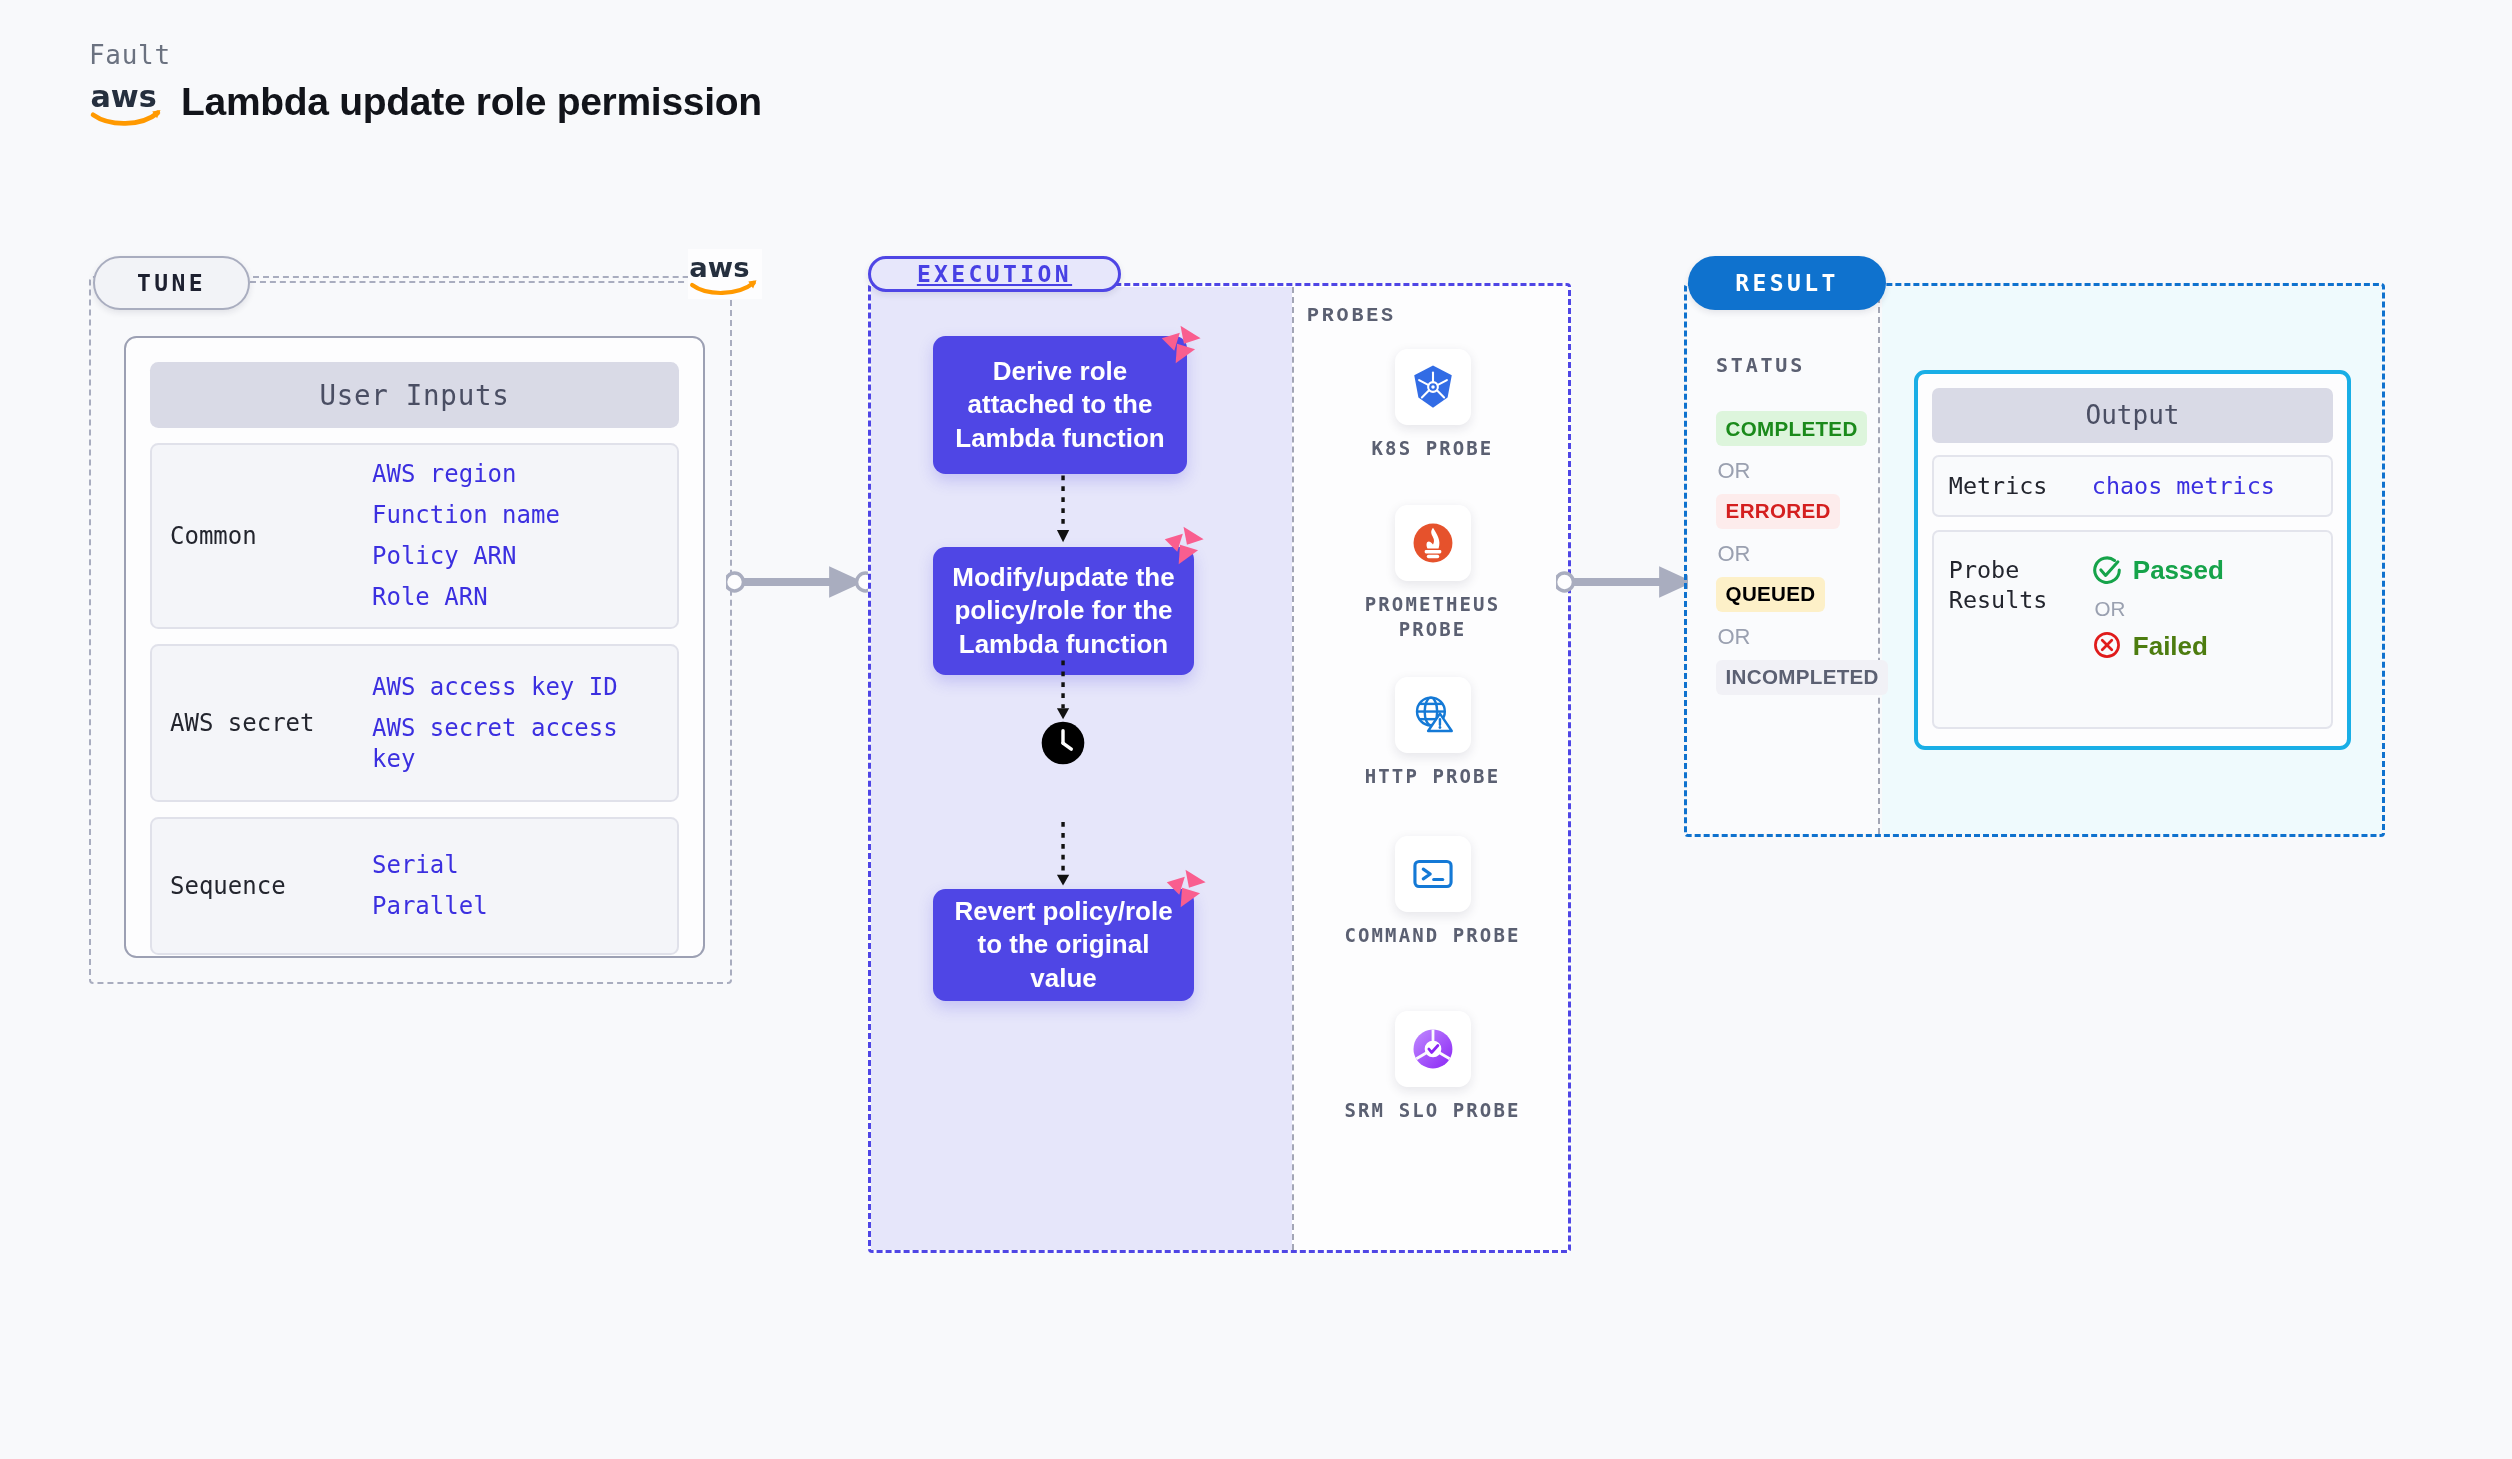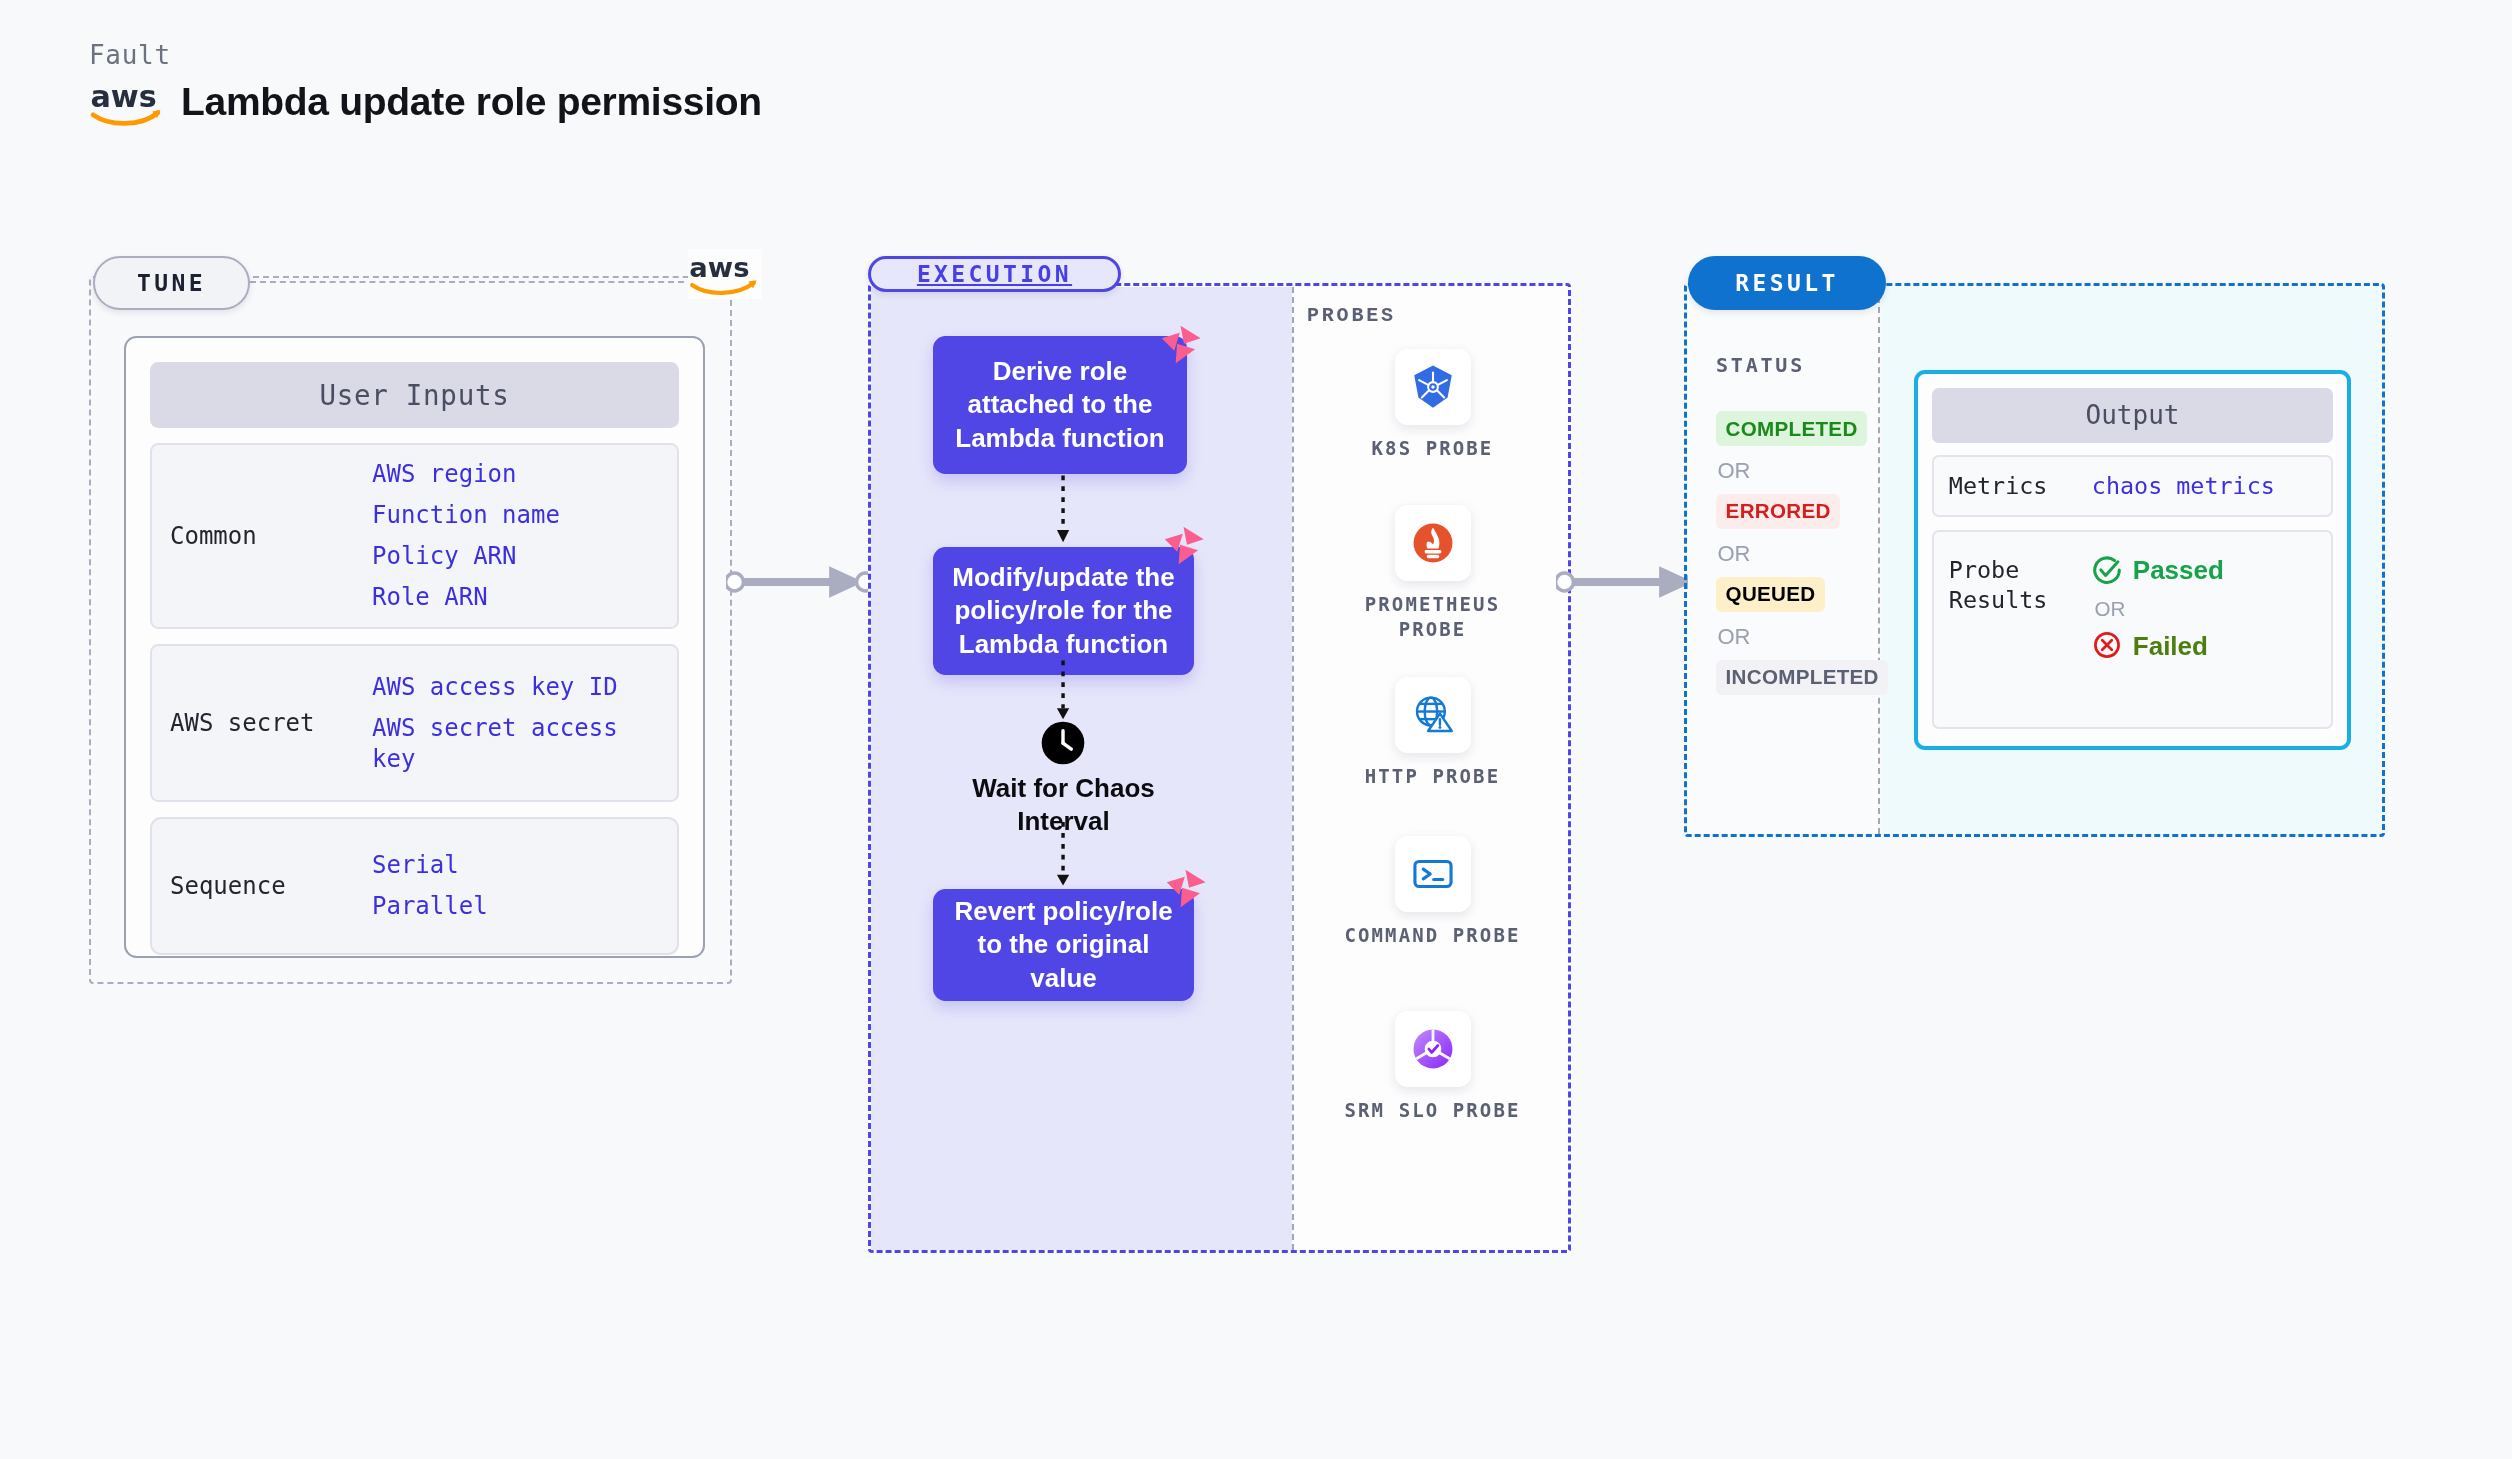--- a/index.html
+++ b/index.html
@@ -65,21 +65,21 @@
     font-family: "DejaVu Sans Mono", monospace;
     font-size: 24px; color: #23252e;
   }
   .ui-group-values { flex: 1 1 auto; padding-right: 18px; }
   .ui-value {
     font-family: "DejaVu Sans Mono", monospace;
     font-size: 24px; color: #3b2fe0; line-height: 1.28; margin: 10.3px 0;
   }
   .g-common   { height: 186px; }
   .g-secret   { height: 158px; }
-  .g-sequence { height: 138px; border-radius: 11px; }
+  .g-sequence { height: 138px; }
 
   .aws-mini {
     position: absolute; left: 688px; top: 249px; width: 74px; height: 50px;
     background: #fdfdfe; z-index: 4;
   }
 
   
   .exec-dash {
     position: absolute; left: 868px; top: 283px; width: 703px; height: 970px;
     border: 3.4px dashed #4f46e5; border-radius: 4.1px; background: #fdfdfe;
@@ -320,21 +320,20 @@
     </svg>
   </div>
 
   <span class="clock">
     <svg viewBox="0 0 64 64" width="44" height="44">
       <circle cx="32" cy="32" r="31" fill="#000"></circle>
       <line x1="32" y1="32" x2="32" y2="14" stroke="#fff" stroke-width="5" stroke-linecap="round"></line>
       <line x1="32" y1="32" x2="44" y2="41" stroke="#fff" stroke-width="5" stroke-linecap="round"></line>
     </svg>
   </span>
-  <div class="wait-label">Wait for Chaos Interval</div>
 
   <div class="dot-arrow da-3">
     <svg viewBox="0 0 6 95" width="4.1" height="65" style="overflow:visible">
       <line x1="3" y1="0" x2="3" y2="77" stroke="#111" stroke-width="5" stroke-dasharray="7 9"></line>
       <polygon points="-6,77 12,77 3,93" fill="#111"></polygon>
     </svg>
   </div>
 
   <div class="step step-3">Revert policy/role to the original value</div>
   <span class="chaos-badge cb-3">

